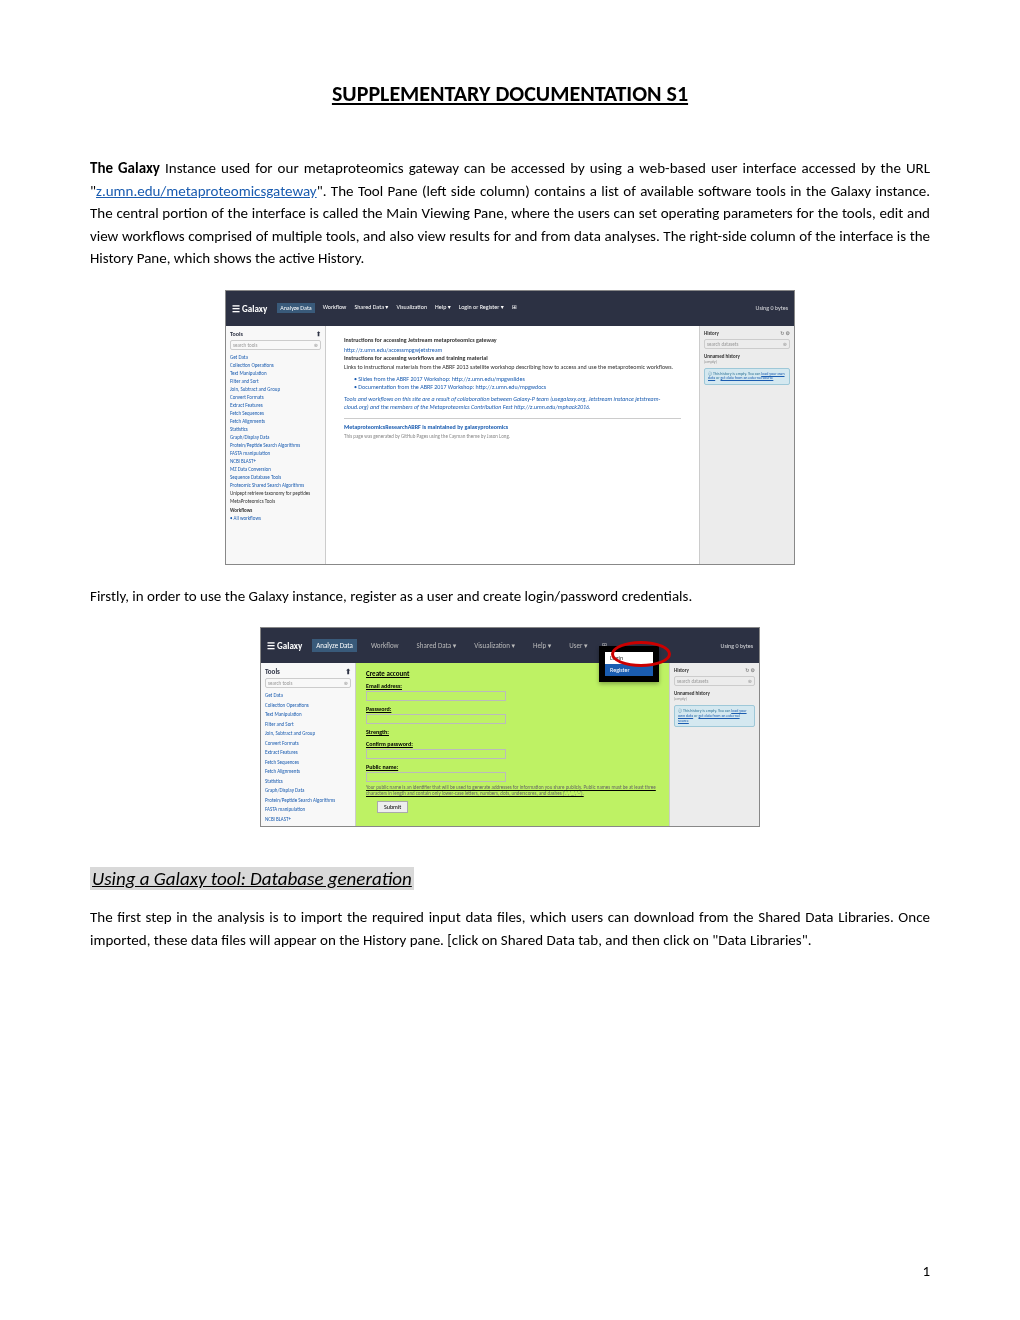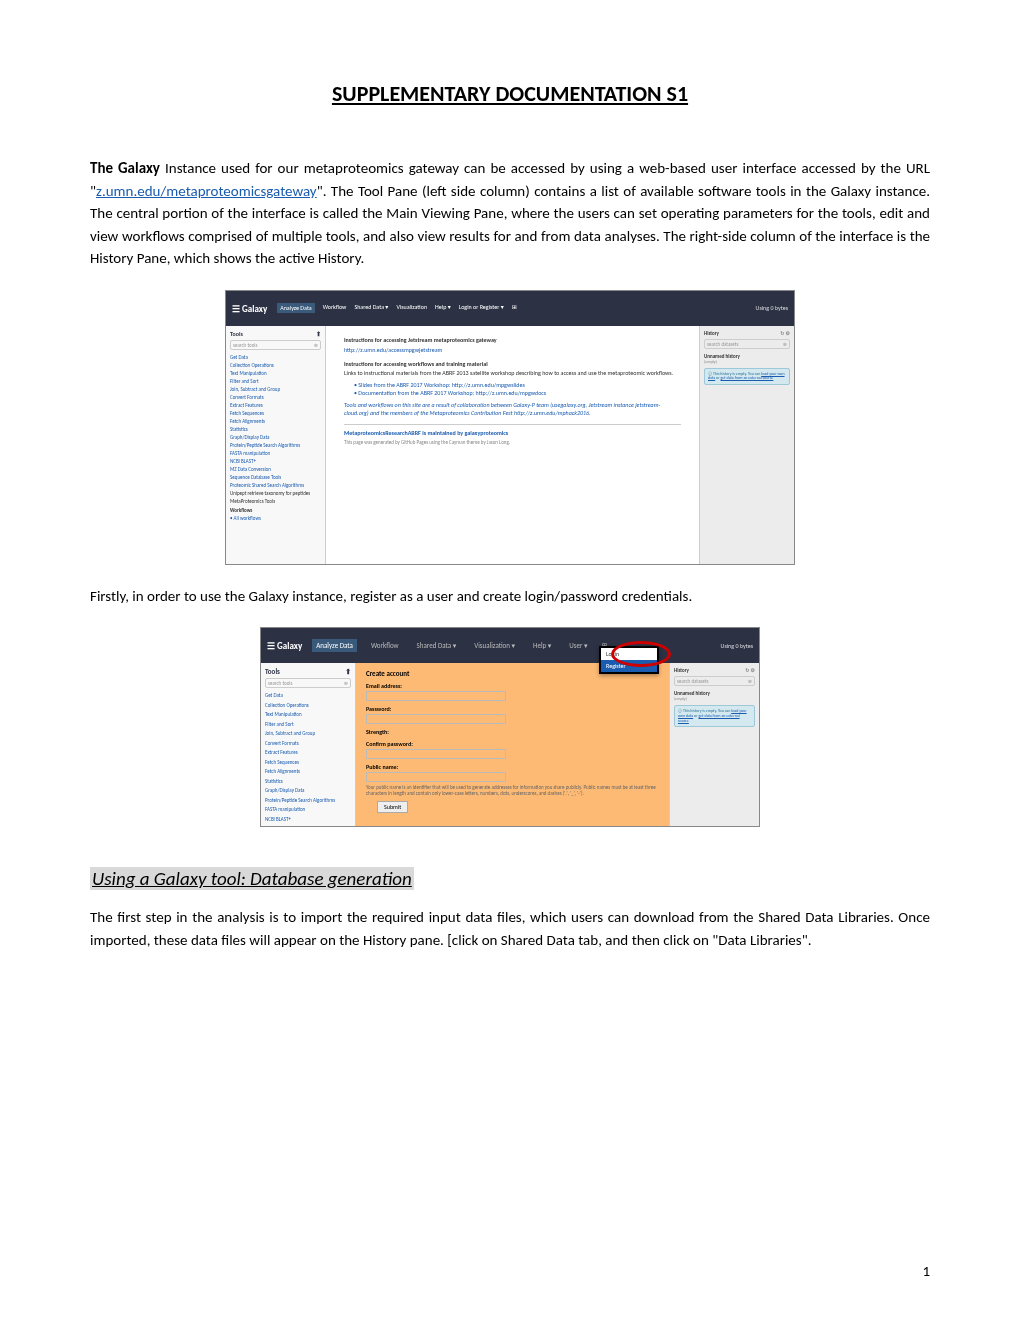--- a/index.html
+++ b/index.html
@@ -84,21 +84,21 @@
       background: #2c7296;
       color: #fff;
       text-align: center;
       padding: 20px 10px 15px 10px;
     }
     .hero-title { font-size: 13px; font-weight: bold; line-height: 1.3; }
     .hero-sub { font-size: 13px; font-weight: bold; margin-top: 2px; }
     .hero-link { font-size: 6px; margin-top: 8px; opacity: 0.9; }
     .content-area { padding: 10px 18px; font-size: 6px; color: #333; }
     .content-h { font-weight: bold; margin-bottom: 2px; }
-    .content-link { color: #1a5cb0; margin-bottom: 6px; display: block; }
+    .content-link { color: #1a5cb0; display: block; }
     .content-p { margin-bottom: 4px; line-height: 1.3; }
     .content-li { margin-left: 10px; color: #1a5cb0; }
     .content-italic { font-style: italic; color: #1a5cb0; }
     .content-footer { border-top: 1px solid #ccc; margin-top: 6px; padding-top: 4px; }
     .history-pane {
       width: 95px;
       background: #ececec;
       border-left: 1px solid #ccc;
       padding: 4px;
       font-size: 5px;
@@ -129,36 +129,36 @@
     }
     .nav2 { display: flex; gap: 10px; font-size: 7px; color: #bbb; align-items: center; }
     .nav2-item { padding: 2px 4px; }
     .nav2-active { background: #395a7a; color: #fff; }
     .dropdown {
       position: absolute;
       right: 100px;
       top: 18px;
       width: 60px;
       background: #fff;
-      border: 2px solid #000000;
+      border: 6px solid #000000;
       box-shadow: 0 2px 4px rgba(0,0,0,0.3);
       z-index: 10;
     }
     .dropdown-item { padding: 2px 5px; font-size: 6px; color: #333; }
     .dropdown-item.sel { background: #1a5cb0; color: #fff; }
     .circle {
       position: absolute;
       width: 60px;
       height: 26px;
       border: 3px solid #cc0000;
       border-radius: 50%;
       z-index: 11;
       pointer-events: none;
     }
-    .form-area { flex: 1; background: #fdba74; padding: 6px 10px; font-size: 7px; }
+    .form-area { flex: 1; background: #bef264; padding: 6px 10px; font-size: 7px; text-decoration: underline; }
     .form-title { font-weight: bold; margin-bottom: 4px; font-size: 7px; }
     .form-label { font-weight: bold; font-size: 6px; margin-top: 4px; }
     .form-input {
       border: 1px solid #bbb;
       width: 140px;
       height: 10px;
       margin-top: 1px;
     }
     .form-help { font-size: 5px; color: #666; margin-top: 2px; line-height: 1.2; }
     .form-btn {

